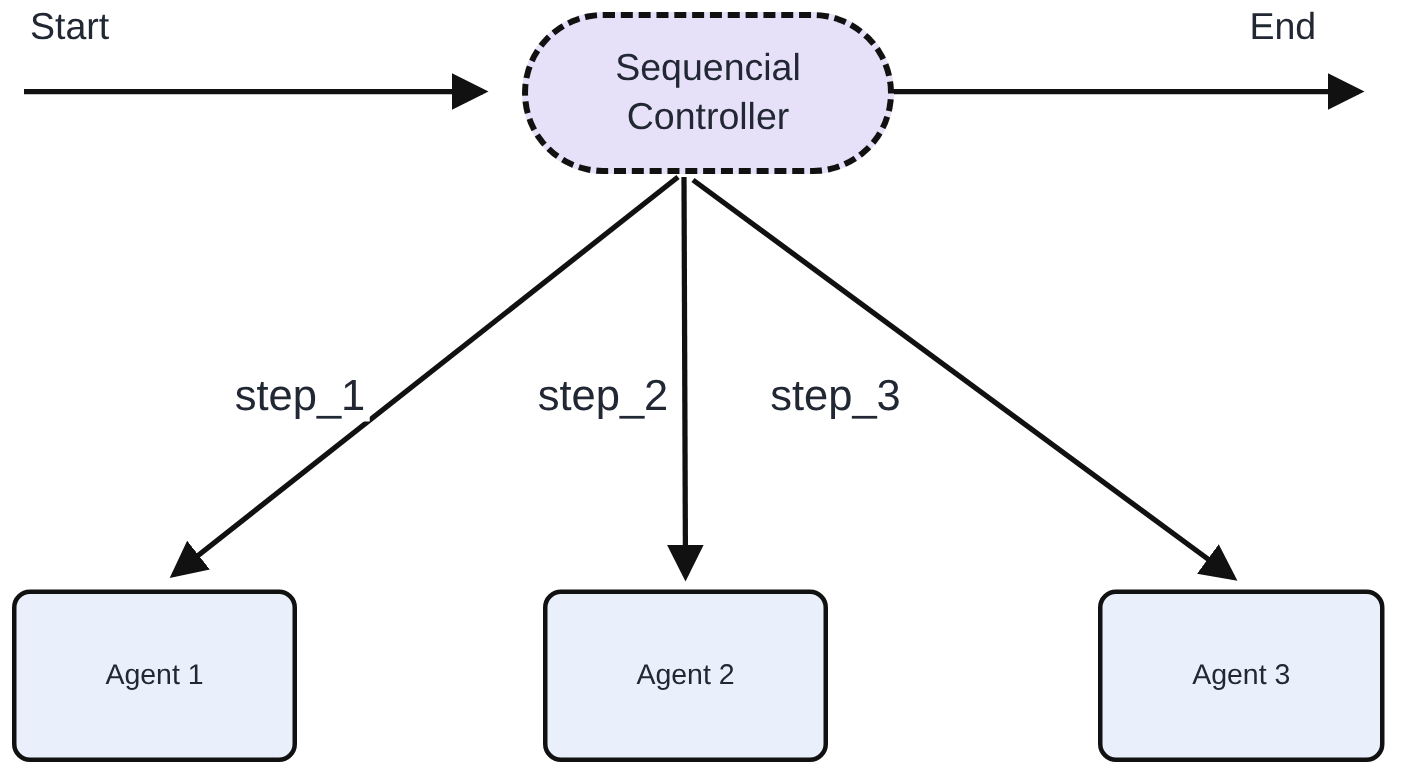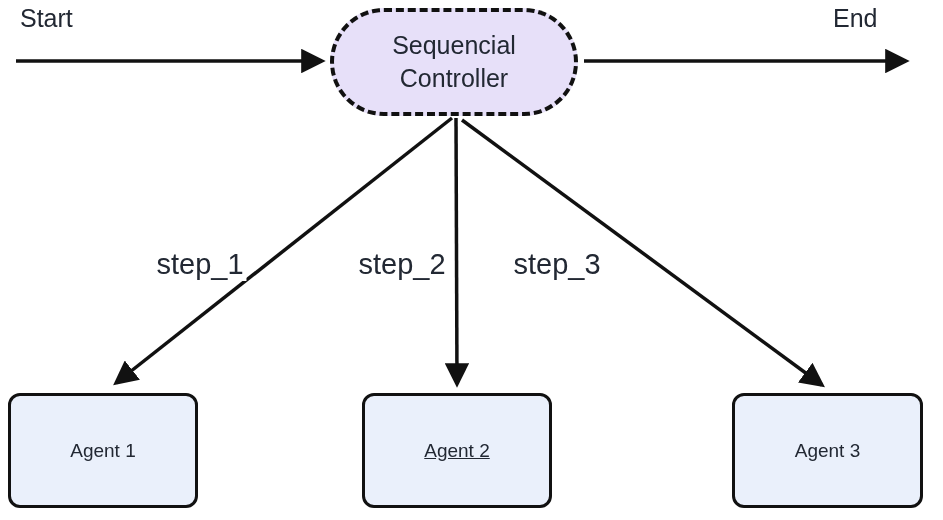--- a/index.html
+++ b/index.html
@@ -35,21 +35,21 @@
     position: absolute;
     top: 5px;
     font-size: 25px;
     line-height: 1.1;
     white-space: nowrap;
   }
   .terminal-start { left: 20px; }
   .terminal-end { left: 833px; text-align: right; }
   .node-controller {
     position: absolute;
-    left: 330px; top: 8px;
+    left: 348px; top: 8px;
     width: 248px; height: 108px;
     background: var(--controller-fill);
     border: 4px dashed var(--stroke);
     border-radius: 54px;
     display: flex;
     flex-direction: column;
     align-items: center;
     justify-content: center;
     font-size: 25px;
     line-height: 1.32;
@@ -74,21 +74,21 @@
     background: var(--agent-fill);
     border: 3.5px solid var(--stroke);
     border-radius: 12px;
     display: flex;
     align-items: center;
     justify-content: center;
     font-size: 19px;
     white-space: nowrap;
   }
   .agent-1 { left: 8px; }
-  .agent-2 { left: 362px; text-decoration: underline; }
+  .agent-2 { left: 362px; }
   .agent-3 { left: 732px; width: 191px; }
 </style>
 </head>
 <body>
 
 <div class="canvas">
 
   <svg class="edges" viewBox="0 0 943 520" xmlns="http://www.w3.org/2000/svg">
     <defs>
       <marker id="arrow" viewBox="0 0 10 10" refX="8.5" refY="5" markerWidth="7" markerHeight="7" orient="auto-start-reverse">

